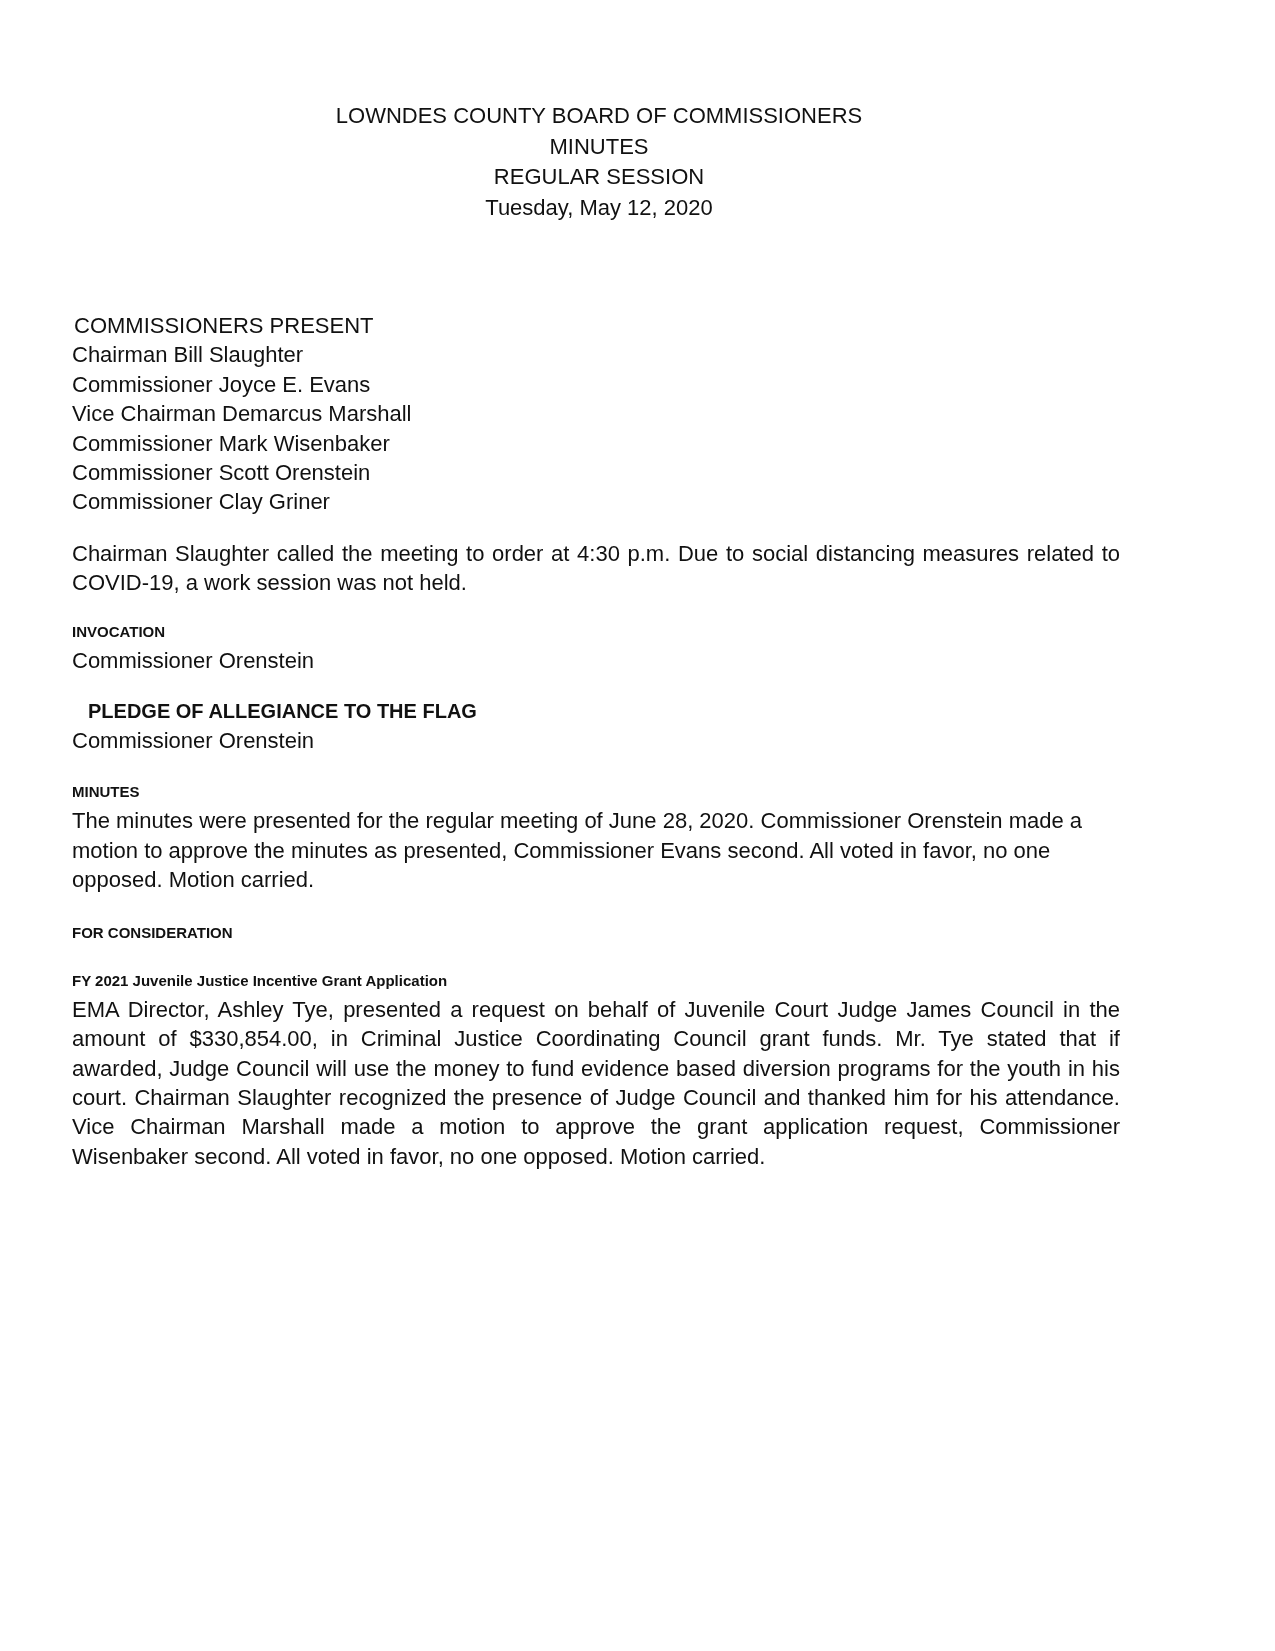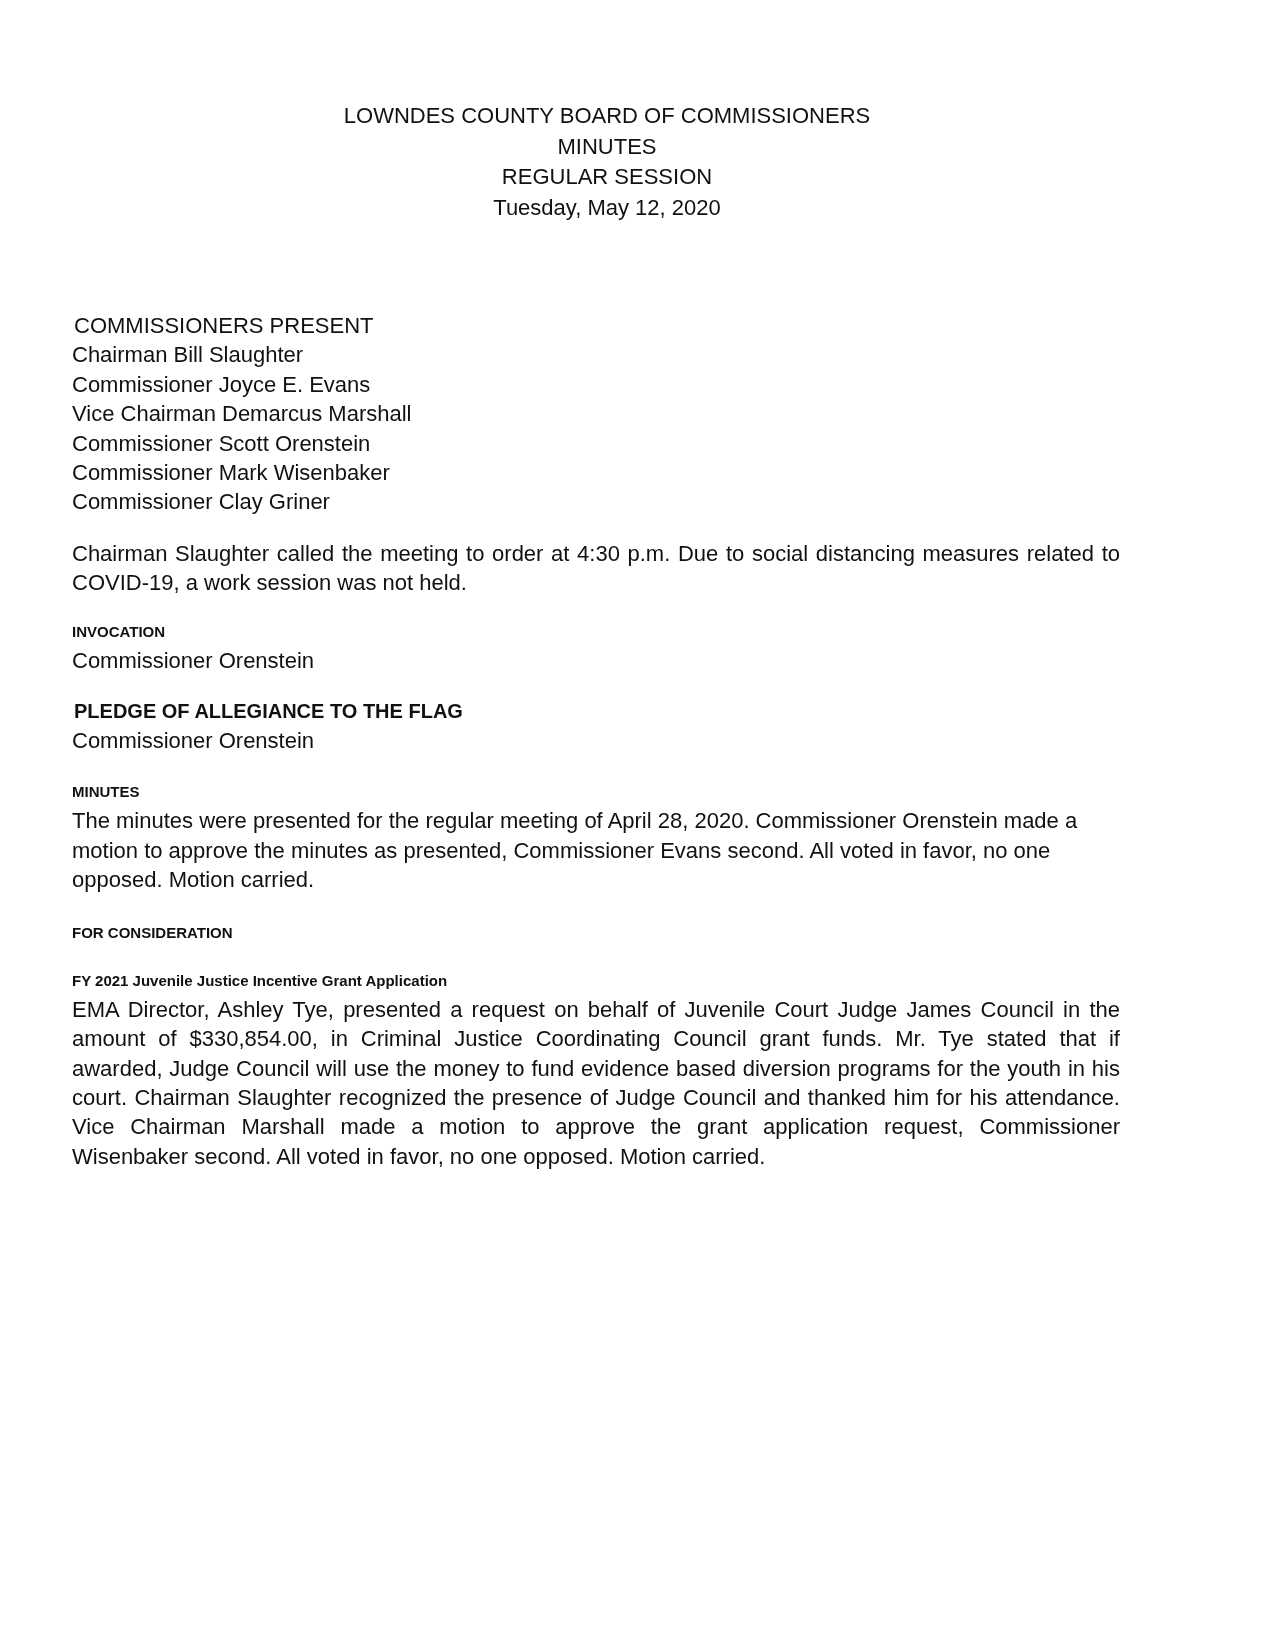--- a/index.html
+++ b/index.html
@@ -18,21 +18,21 @@
     .page {
       position: absolute;
       left: 0;
       top: 0;
       width: 1275px;
       height: 1651px;
       background: #ffffff;
     }
     .header {
       position: absolute;
-      left: 12px;
+      left: 4px;
       top: 101px;
       width: 1190px;
       text-align: center;
       font-size: 22px;
       line-height: 30.5px;
     }
     .header div { white-space: nowrap; }
     .content {
       position: absolute;
       left: 72px;
@@ -47,21 +47,21 @@
       text-align: justify;
       text-align-last: left;
     }
     .sec-heading {
       font-weight: bold;
       font-size: 15px;
       line-height: 29px;
     }
     .sec-heading.small {
       font-size: 20px;
-      margin-left: 2px;
+      margin-left: 16px;
     }
     .gap-call { margin-top: 22px; }
     .gap-inv { margin-top: 19px; }
     .gap-pledge { margin-top: 22px; }
     .gap-minutes { margin-top: 22px; }
     .gap-forcons { margin-top: 23px; }
     .gap-fy { margin-top: 19px; }
   </style>
 </head>
 <body>
@@ -75,40 +75,40 @@
     <div>Tuesday, May 12, 2020</div>
   </div>
 
   <div class="content">
 
     <div class="present-list">
       <div class="present-heading">COMMISSIONERS PRESENT</div>
       <div>Chairman Bill Slaughter</div>
       <div>Commissioner Joyce E. Evans</div>
       <div>Vice Chairman Demarcus Marshall</div>
+      <div>Commissioner Mark Wisenbaker</div>
       <div>Commissioner Scott Orenstein</div>
-      <div>Commissioner Mark Wisenbaker</div>
       <div>Commissioner Clay Griner</div>
     </div>
 
     <div class="para gap-call">Chairman Slaughter called the meeting to order at 4:30 p.m.  Due to social distancing measures related to COVID-19, a work session was not held.</div>
 
     <div class="gap-inv">
       <div class="sec-heading">INVOCATION</div>
       <div>Commissioner Orenstein</div>
     </div>
 
     <div class="gap-pledge">
       <div class="sec-heading small">PLEDGE OF ALLEGIANCE TO THE FLAG</div>
       <div>Commissioner Orenstein</div>
     </div>
 
     <div class="gap-minutes">
       <div class="sec-heading">MINUTES</div>
-      <div class="para" style="text-align:left;">The minutes were presented for the regular meeting of April 28, 2020.  Commissioner Orenstein made a motion to approve the minutes as presented, Commissioner Evans second.  All voted in favor, no one opposed.  Motion carried.</div>
+      <div class="para" style="text-align:left;">The minutes were presented for the regular meeting of June 28, 2020.  Commissioner Orenstein made a motion to approve the minutes as presented, Commissioner Evans second.  All voted in favor, no one opposed.  Motion carried.</div>
     </div>
 
     <div class="gap-forcons">
       <div class="sec-heading">FOR CONSIDERATION</div>
 
       <div class="gap-fy">
         <div class="sec-heading">FY 2021 Juvenile Justice Incentive Grant Application</div>
         <div class="para">EMA Director, Ashley Tye, presented a request on behalf of Juvenile Court Judge James Council in the amount of $330,854.00, in Criminal Justice Coordinating Council grant funds.  Mr. Tye stated that if awarded, Judge Council will use the money to fund evidence based diversion programs for the youth in his court.  Chairman Slaughter recognized the presence of Judge Council and thanked him for his attendance.  Vice Chairman Marshall made a motion to approve the grant application request, Commissioner Wisenbaker second.  All voted in favor, no one opposed.  Motion carried.</div>
       </div>
     </div>

